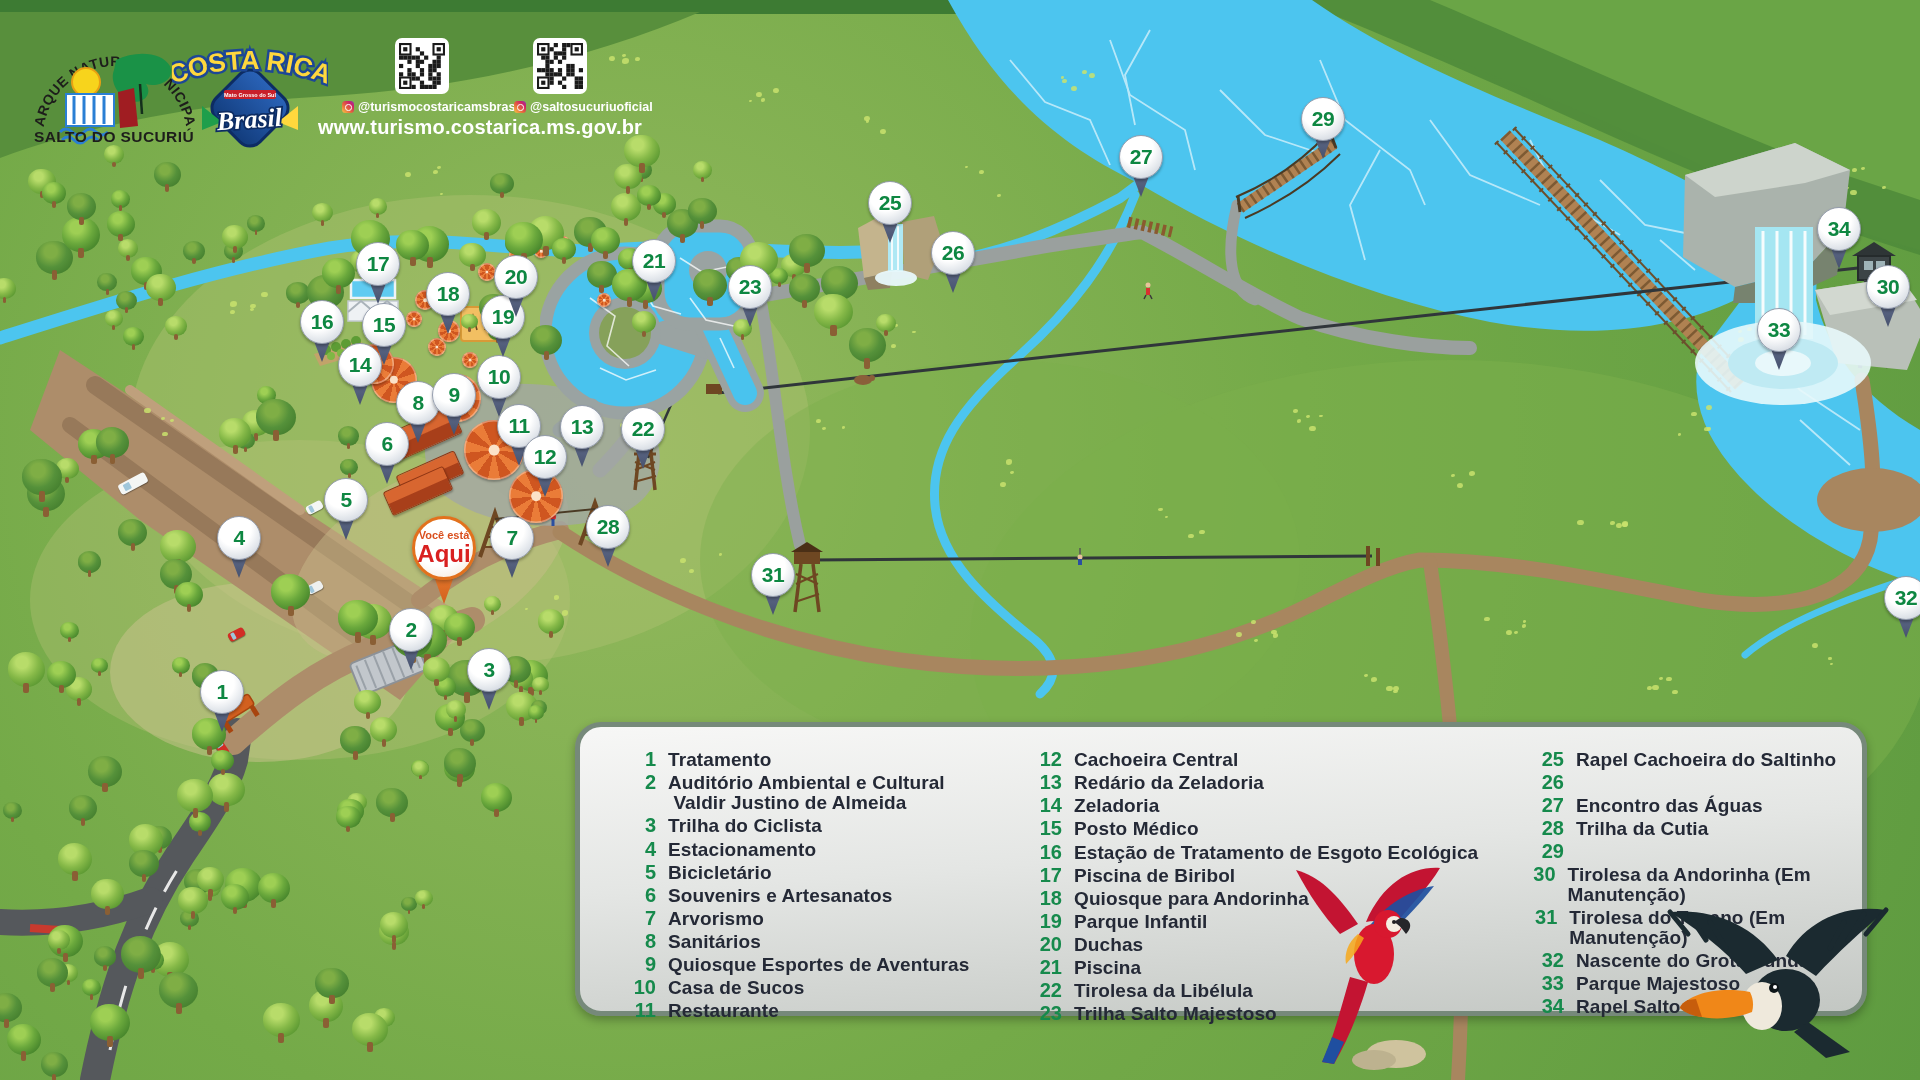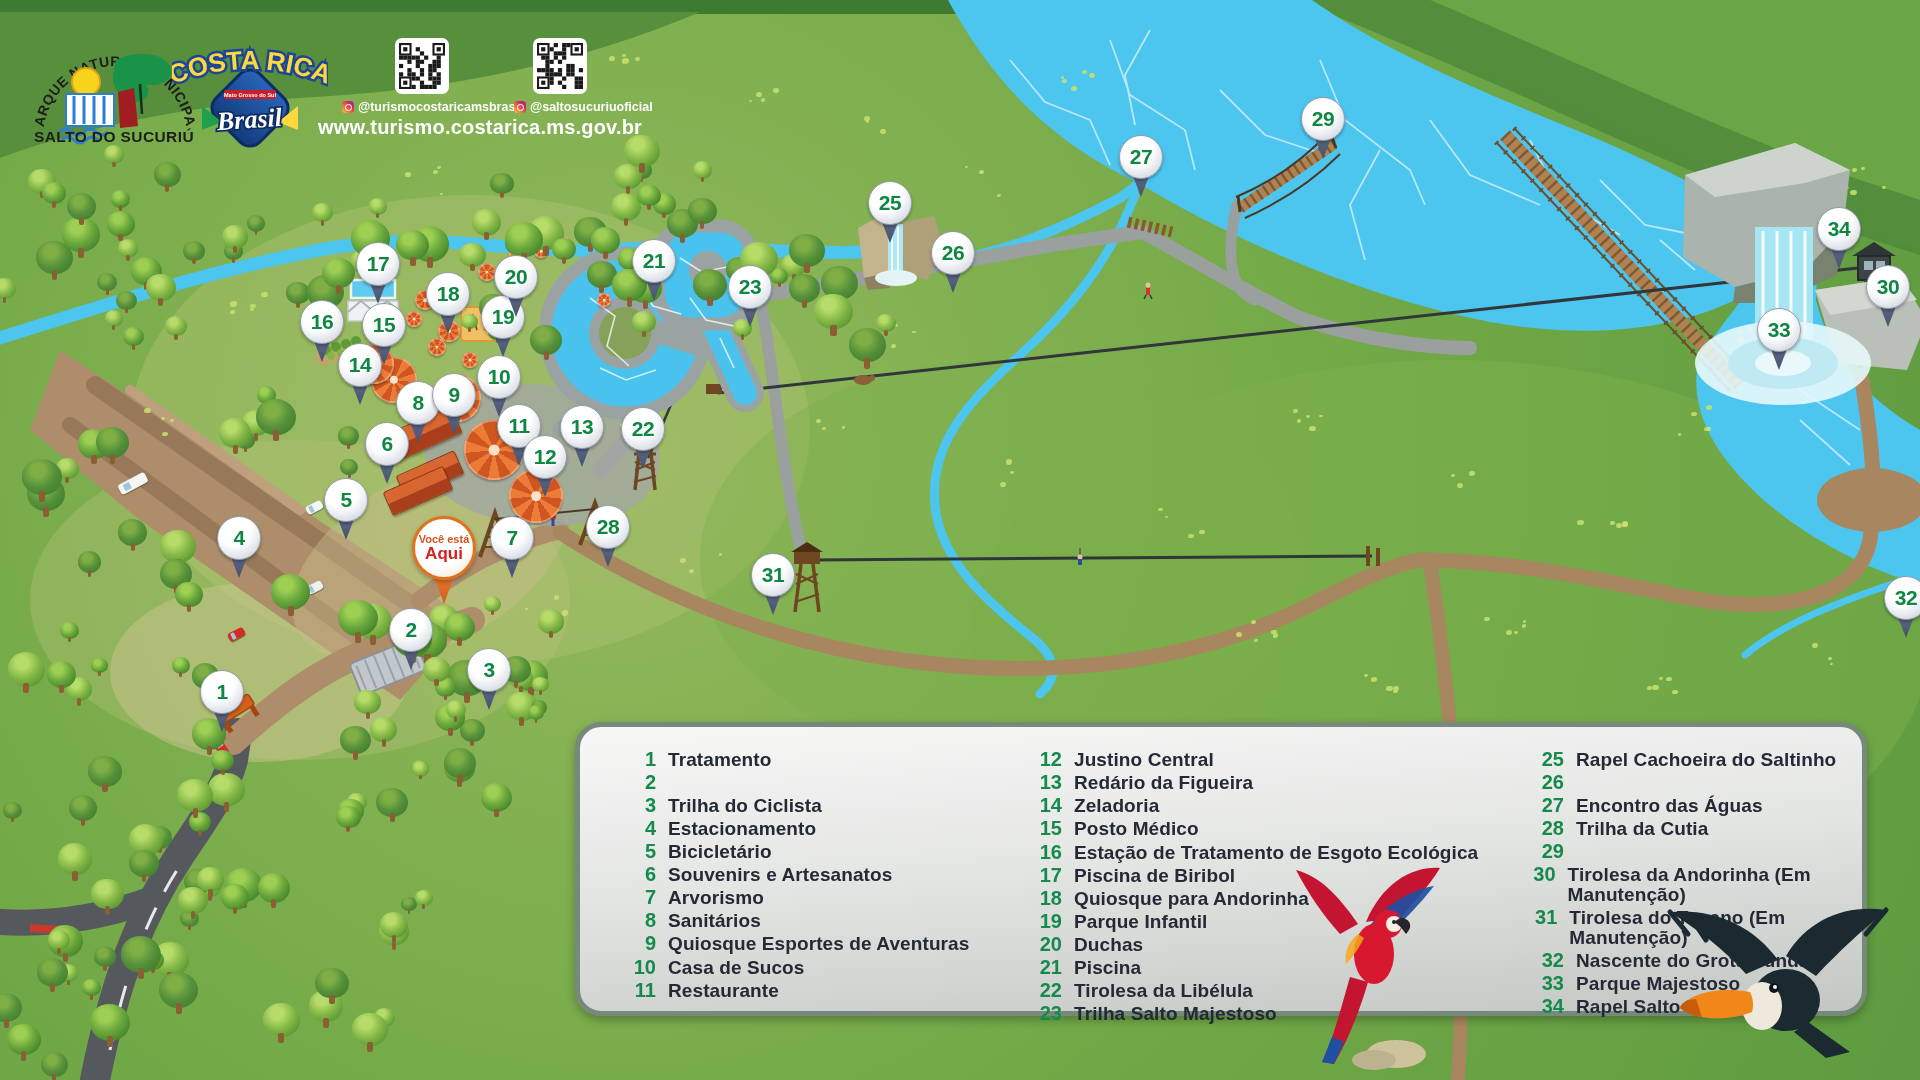--- a/index.html
+++ b/index.html
@@ -34,21 +34,21 @@
   .pin-num{font-size:21px;font-weight:800;color:#0e8742;letter-spacing:-.5px;text-shadow:0 1px 0 #fff;}
   
   #you-here{position:absolute;left:444px;top:548px;width:64px;height:100px;z-index:41;transform:translate(-32px,-32px);}
   #you-here .yh-tail{position:absolute;left:50%;top:42px;width:34px;height:46px;transform:translateX(-50%);
     background:linear-gradient(180deg,#ef8430,#d2601f);clip-path:polygon(50% 100%,4% 6%,96% 6%);}
   #you-here .yh-circle{position:absolute;width:64px;height:64px;border-radius:50%;
     background:radial-gradient(circle at 42% 32%, #ffffff 0 55%, #f3e3d2 100%);
     border:3px solid #e2711d;display:flex;flex-direction:column;align-items:center;justify-content:center;
     box-shadow:0 2px 4px rgba(0,0,0,.3);}
   #you-here .yh-l1{font-size:11px;font-weight:700;color:#d94f1e;line-height:1;}
-  #you-here .yh-l2{font-size:17px;font-weight:800;color:#d92020;line-height:1.05;}
+  #you-here .yh-l2{font-size:24px;font-weight:800;color:#d92020;line-height:1.05;}
   
   #legend{position:absolute;left:575px;top:722px;width:1292px;height:294px;z-index:45;
     border-radius:26px;border:5px solid #76897a;
     background:linear-gradient(176deg,#f7f7f6 0%,#e4e6e4 45%,#c3c7c3 100%);
     box-shadow:0 4px 10px rgba(0,0,0,.28);}
   #legend-cols{display:flex;gap:34px;padding:22px 24px 0 44px;}
   .lcol{display:flex;flex-direction:column;}
   .lcol1{width:372px;} .lcol2{width:468px;} .lcol3{flex:1;}
   .lrow{display:flex;margin-bottom:2px;align-items:flex-start;}
   .lnum{width:32px;text-align:right;margin-right:12px;color:#168a4c;font-size:20px;font-weight:800;line-height:1.03;}
@@ -846,20 +846,22 @@
 
   <div id="legend">
     <div id="legend-cols">
         <div class="lcol lcol1">
           <div class="lrow">
             <span class="lnum">1</span>
             <span class="ltxt">Tratamento</span>
           </div>
           <div class="lrow">
             <span class="lnum">2</span>
+            <span class="ltxt">Auditório Ambiental e Cultural
+&nbsp;Valdir Justino de Almeida</span>
           </div>
           <div class="lrow">
             <span class="lnum">3</span>
             <span class="ltxt">Trilha do Ciclista</span>
           </div>
           <div class="lrow">
             <span class="lnum">4</span>
             <span class="ltxt">Estacionamento</span>
           </div>
           <div class="lrow">
@@ -887,25 +889,25 @@
             <span class="ltxt">Casa de Sucos</span>
           </div>
           <div class="lrow">
             <span class="lnum">11</span>
             <span class="ltxt">Restaurante</span>
           </div>
         </div>
         <div class="lcol lcol2">
           <div class="lrow">
             <span class="lnum">12</span>
-            <span class="ltxt">Justino Central</span>
+            <span class="ltxt">Cachoeira Central</span>
           </div>
           <div class="lrow">
             <span class="lnum">13</span>
-            <span class="ltxt">Redário da Figueira</span>
+            <span class="ltxt">Redário da Zeladoria</span>
           </div>
           <div class="lrow">
             <span class="lnum">14</span>
             <span class="ltxt">Zeladoria</span>
           </div>
           <div class="lrow">
             <span class="lnum">15</span>
             <span class="ltxt">Posto Médico</span>
           </div>
           <div class="lrow">

